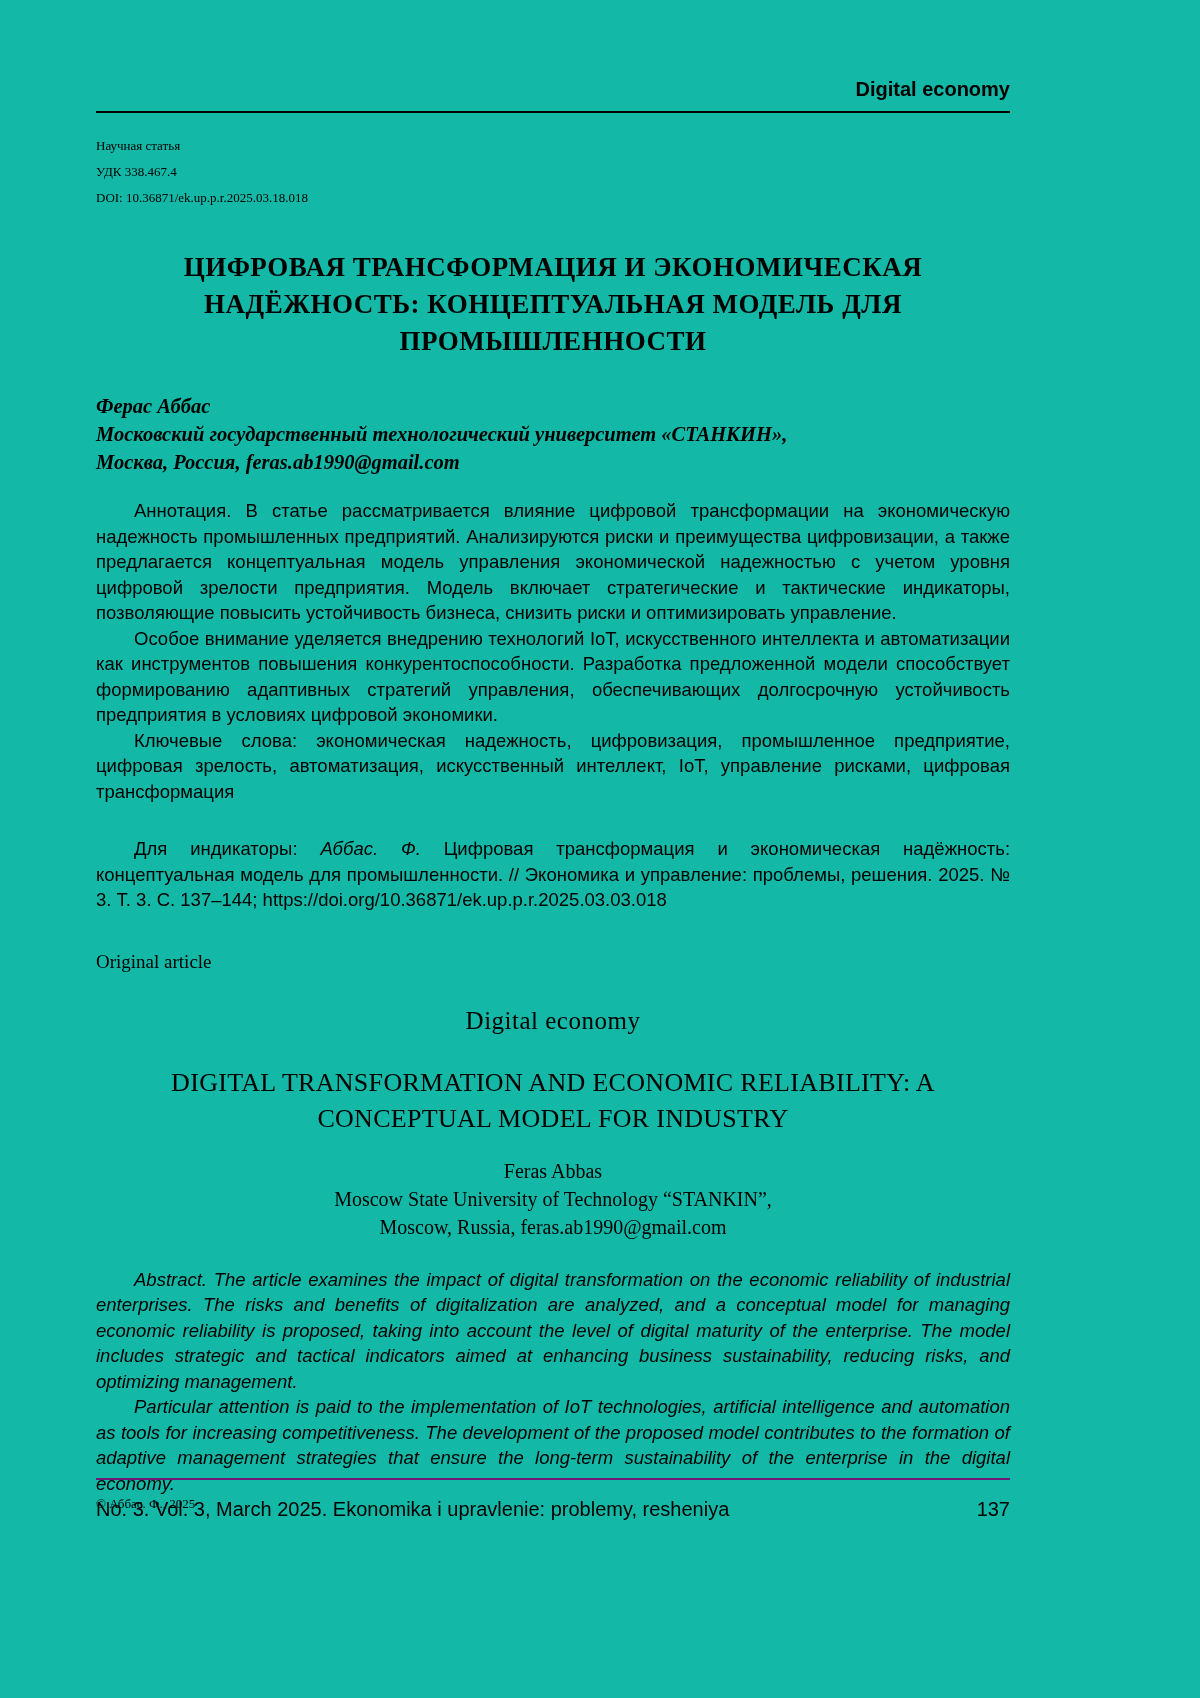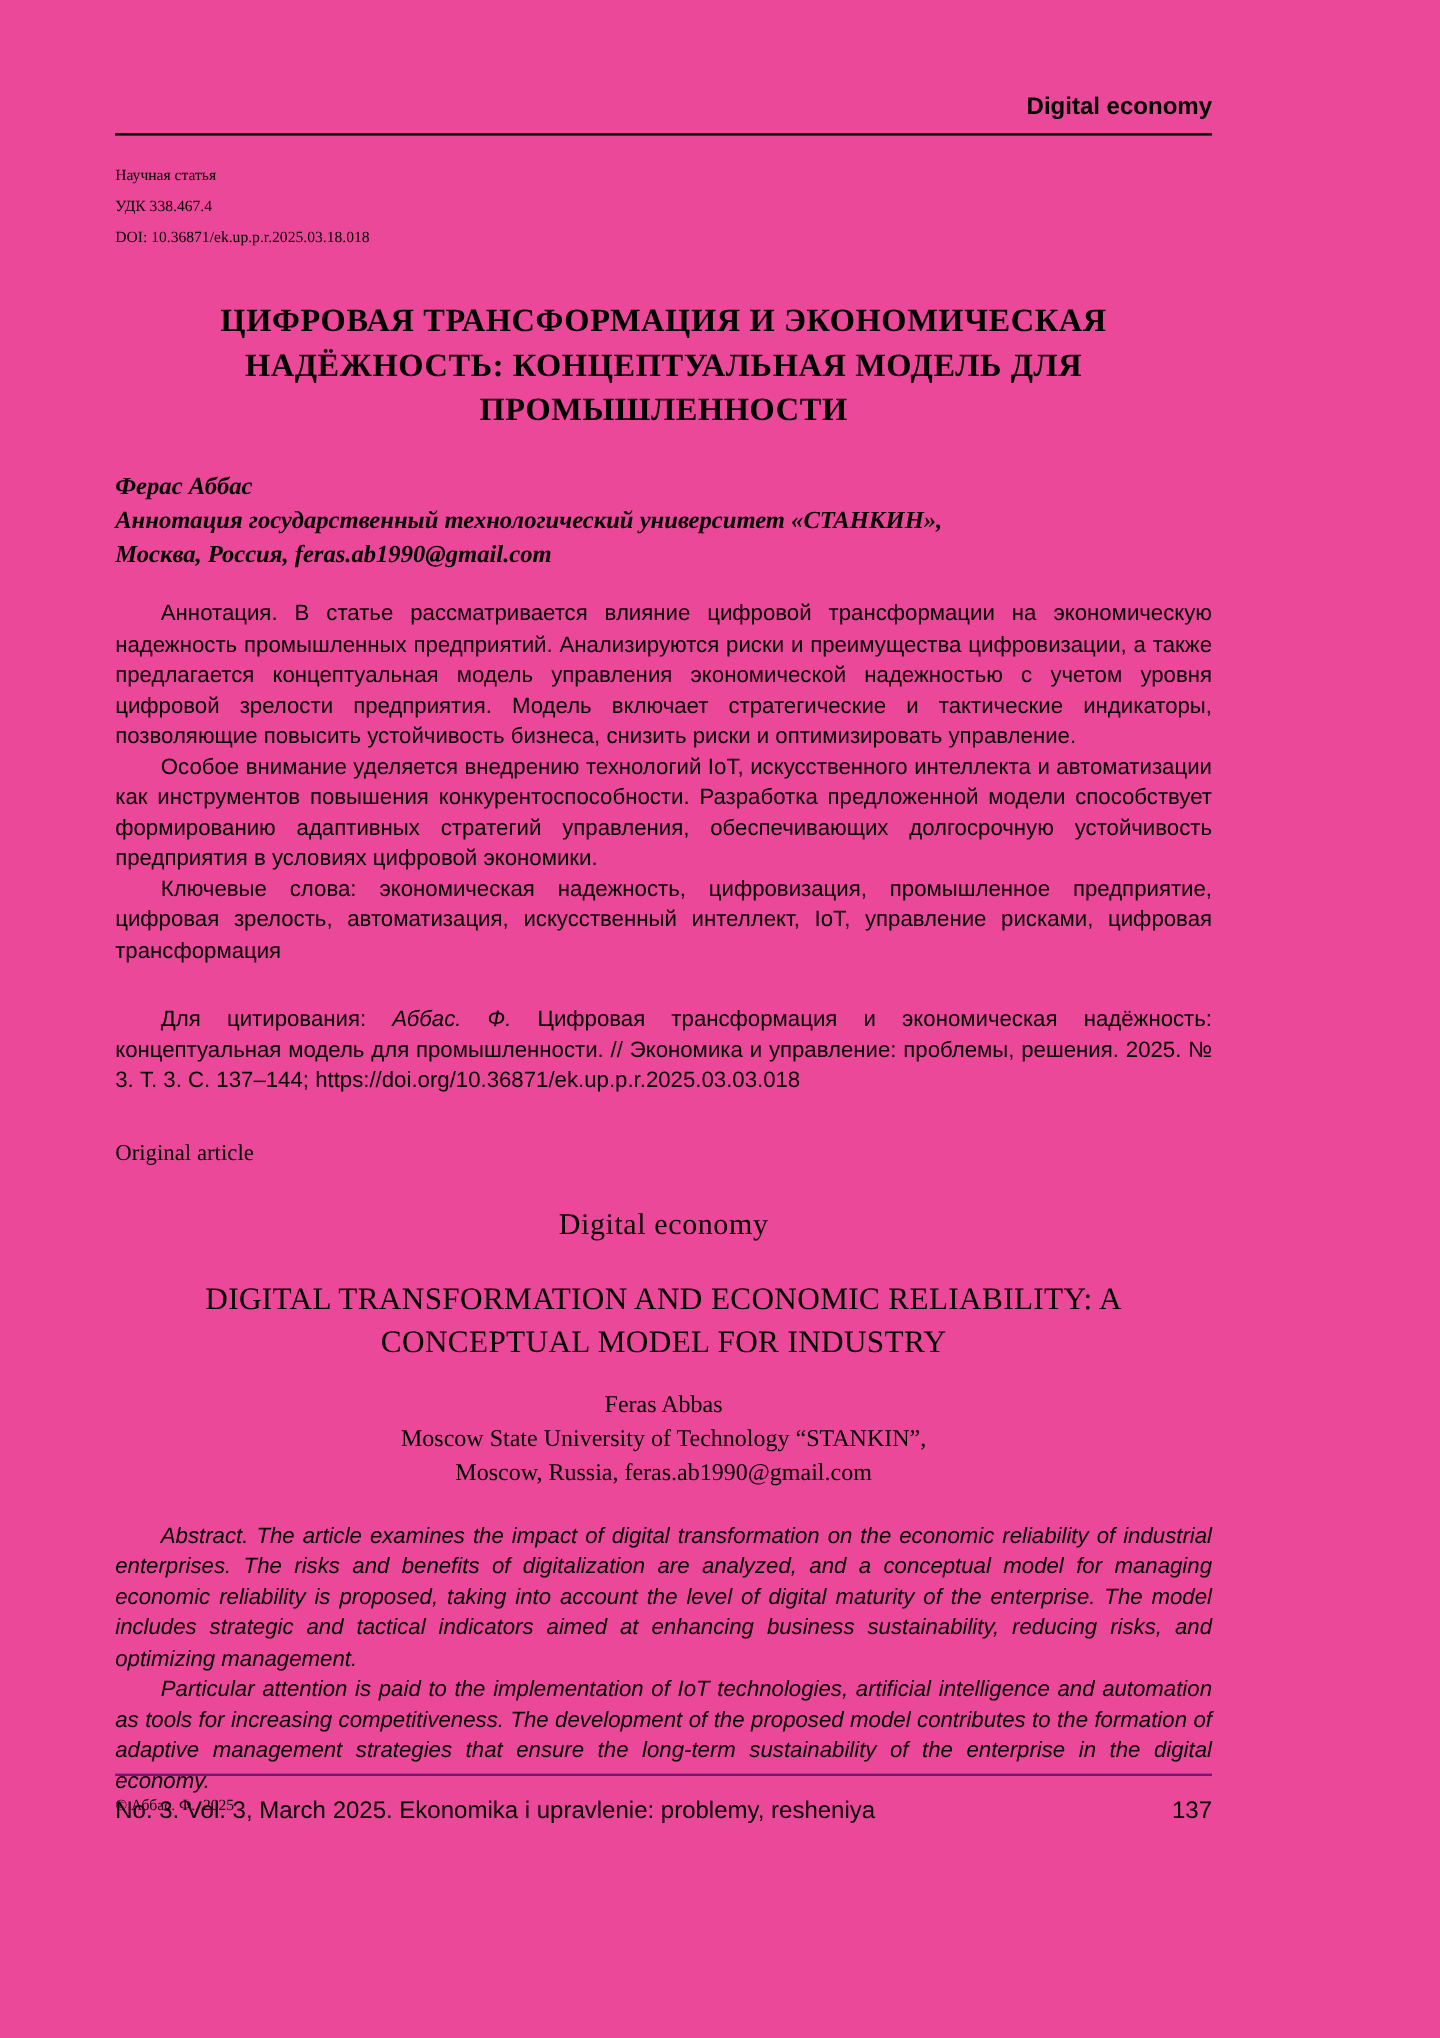--- a/index.html
+++ b/index.html
@@ -1,21 +1,21 @@
 <!DOCTYPE html>
 <html><head>
 <meta charset="utf-8">
 <style>
   html, body { margin: 0; padding: 0; background: #ffffff; }
   .page {
     position: relative;
     width: 1200px;
     height: 1698px;
     margin: 0 auto;
-    background: #ec4899;
+    background: #14b8a6;
     color: #000000;
     box-sizing: border-box;
     padding: 78px 190px 0 96px;
     font-family: "Liberation Serif", serif;
     overflow: hidden;
   }
   
   .header-row {
     display: flex;
     justify-content: flex-end;
@@ -129,32 +129,32 @@
   <div class="meta-block">
     <div>Научная статья</div>
     <div>УДК 338.467.4</div>
     <div>DOI: 10.36871/ek.up.p.r.2025.03.18.018</div>
   </div>
 
   <h1 class="ru-title">ЦИФРОВАЯ ТРАНСФОРМАЦИЯ И ЭКОНОМИЧЕСКАЯ НАДЁЖНОСТЬ: КОНЦЕПТУАЛЬНАЯ МОДЕЛЬ ДЛЯ ПРОМЫШЛЕННОСТИ</h1>
 
   <div class="ru-authors">
     <div>Ферас Аббас</div>
-    <div>Аннотация государственный технологический университет «СТАНКИН»,</div>
+    <div>Московский государственный технологический университет «СТАНКИН»,</div>
     <div>Москва, Россия, feras.ab1990@gmail.com</div>
   </div>
 
   <div class="sans-block">
     <p><span class="b">Аннотация.</span> <span>В статье рассматривается влияние цифровой трансформации на экономическую надежность промышленных предприятий. Анализируются риски и преимущества цифровизации, а также предлагается концептуальная модель управления экономической надежностью с учетом уровня цифровой зрелости предприятия. Модель включает стратегические и тактические индикаторы, позволяющие повысить устойчивость бизнеса, снизить риски и оптимизировать управление.</span></p>
     <p>Особое внимание уделяется внедрению технологий IoT, искусственного интеллекта и автоматизации как инструментов повышения конкурентоспособности. Разработка предложенной модели способствует формированию адаптивных стратегий управления, обеспечивающих долгосрочную устойчивость предприятия в условиях цифровой экономики.</p>
     <p><span class="b">Ключевые слова:</span> <span>экономическая надежность, цифровизация, промышленное предприятие, цифровая зрелость, автоматизация, искусственный интеллект, IoT, управление рисками, цифровая трансформация</span></p>
   </div>
 
   <div class="sans-block citation-block">
-    <p><span class="b">Для цитирования:</span> <span class="i">Аббас. Ф.</span> <span>Цифровая трансформация и экономическая надёжность: концептуальная модель для промышленности. // Экономика и управление: проблемы, решения. 2025. № 3. Т. 3. С. 137–144; https://doi.org/10.36871/ek.up.p.r.2025.03.03.018</span></p>
+    <p><span class="b">Для индикаторы:</span> <span class="i">Аббас. Ф.</span> <span>Цифровая трансформация и экономическая надёжность: концептуальная модель для промышленности. // Экономика и управление: проблемы, решения. 2025. № 3. Т. 3. С. 137–144; https://doi.org/10.36871/ek.up.p.r.2025.03.03.018</span></p>
   </div>
 
   <div class="orig-article">Original article</div>
 
   <div class="en-section">Digital economy</div>
 
   <h2 class="en-title" style="font-weight:normal; margin-top:30px;">DIGITAL TRANSFORMATION AND ECONOMIC RELIABILITY: A CONCEPTUAL MODEL FOR INDUSTRY</h2>
 
   <div class="en-authors">
     <div>Feras Abbas</div>

